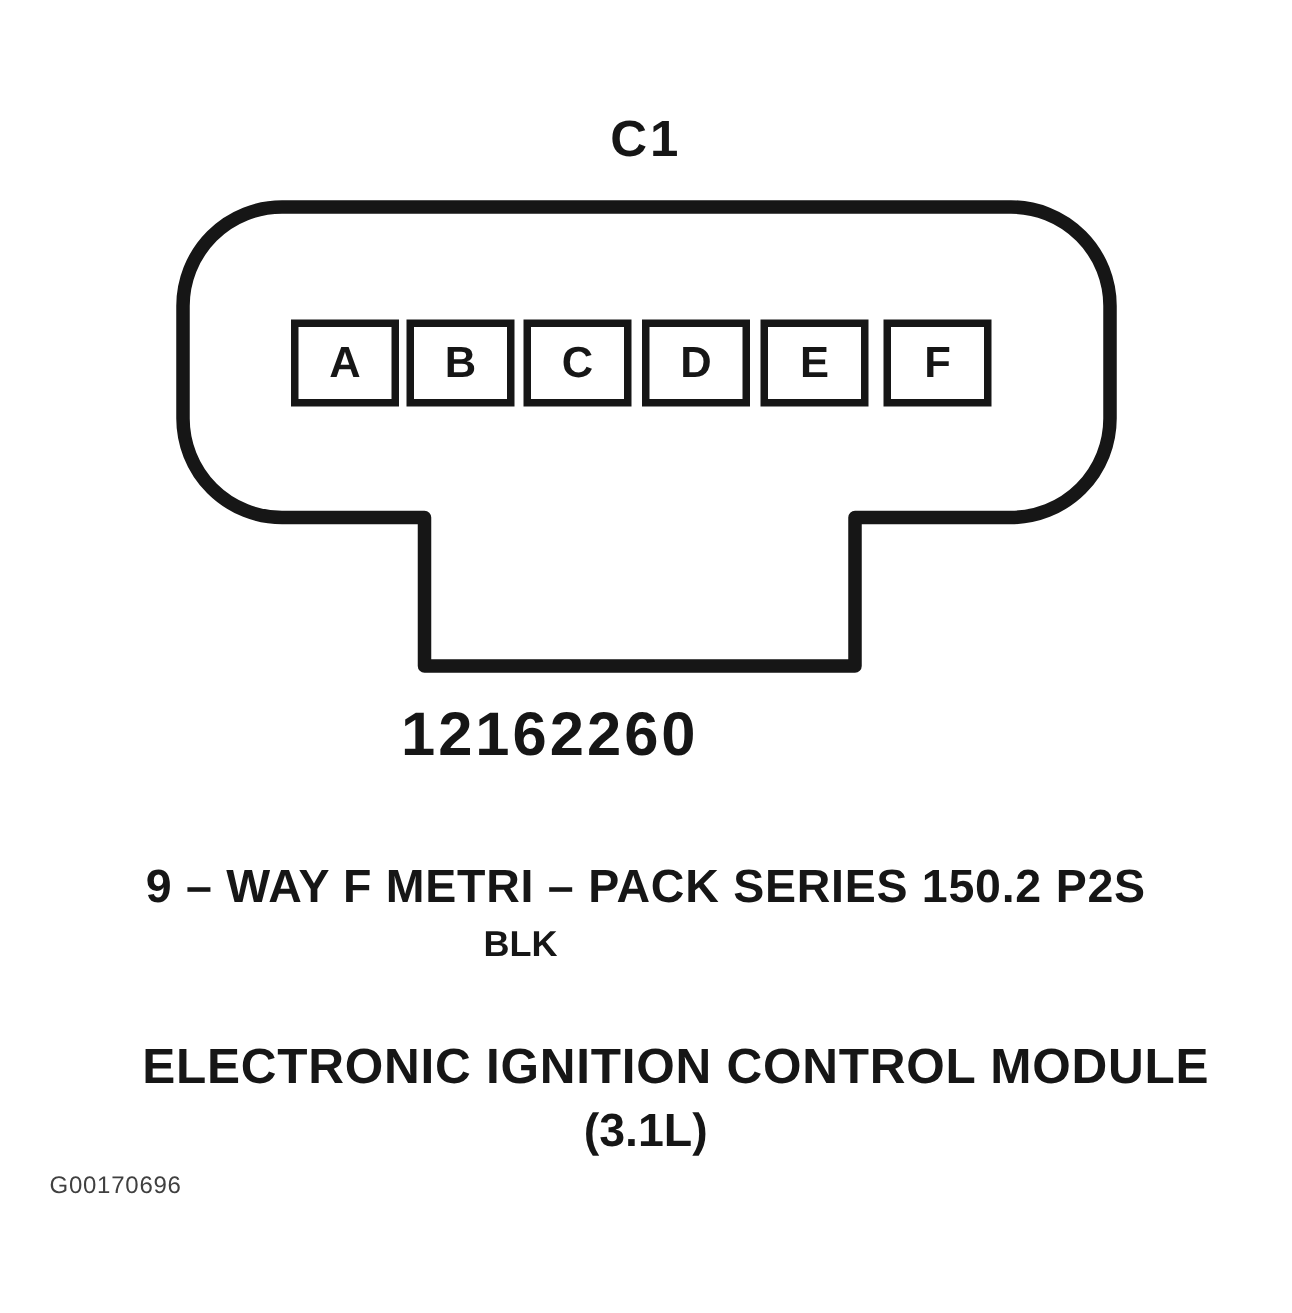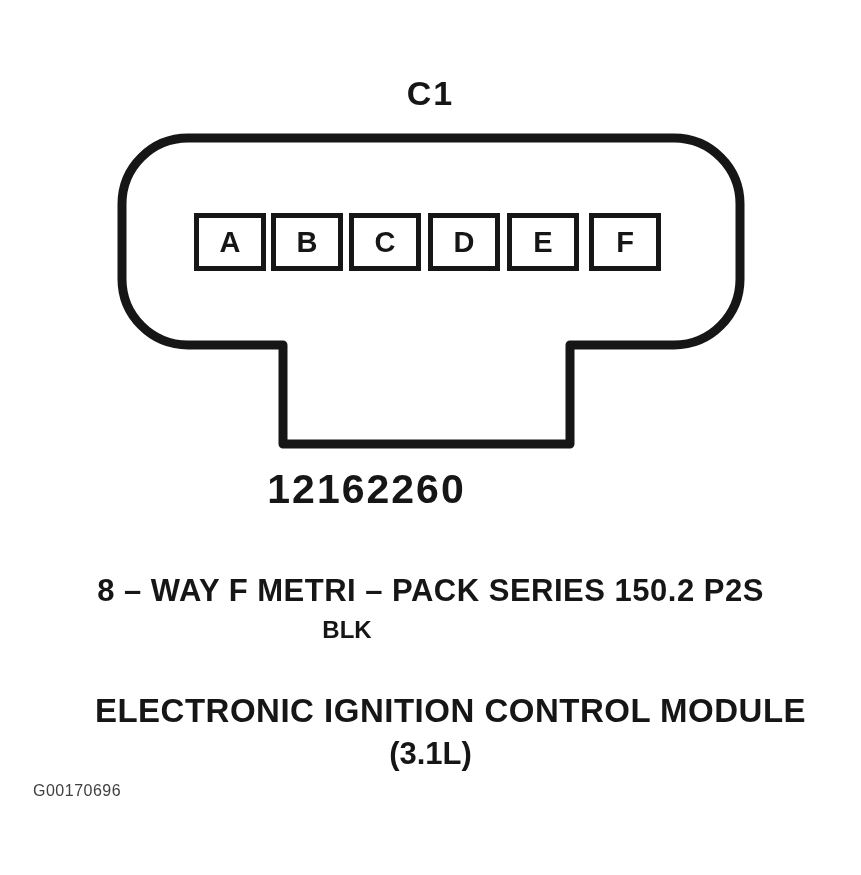--- a/index.html
+++ b/index.html
@@ -143,21 +143,21 @@
   <div class="pin pin-a">A</div>
   <div class="pin pin-b">B</div>
   <div class="pin pin-c">C</div>
   <div class="pin pin-d">D</div>
   <div class="pin pin-e">E</div>
   <div class="pin pin-f">F</div>
 </div>
 
 <div class="abs part-number">12162260</div>
 
-<div class="abs series-line">8 – WAY F METRI – PACK SERIES 150.2 P2S</div>
+<div class="abs series-line">9 – WAY F METRI – PACK SERIES 150.2 P2S</div>
 
 <div class="abs wire-color">BLK</div>
 
 <div class="abs module-name">ELECTRONIC IGNITION CONTROL MODULE</div>
 
 <div class="abs engine-size">(3.1L)</div>
 
 <div class="abs figure-id">G00170696</div>
 
 </body></html>

